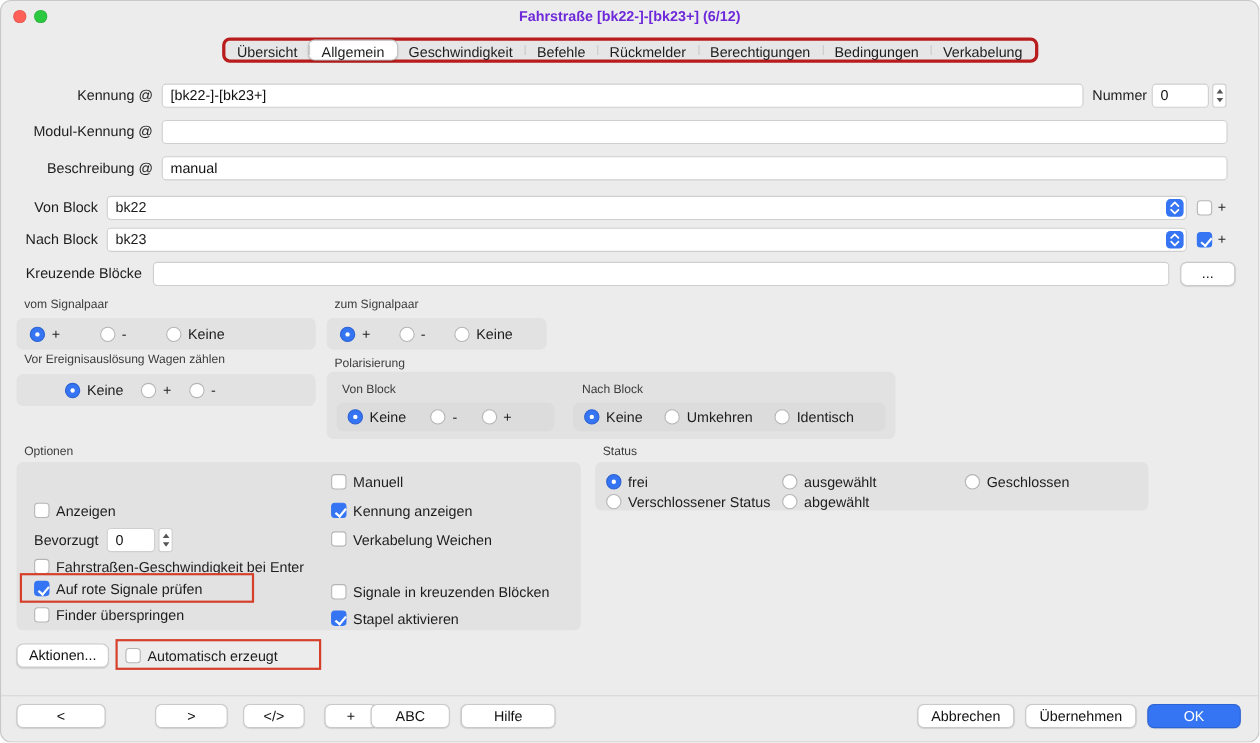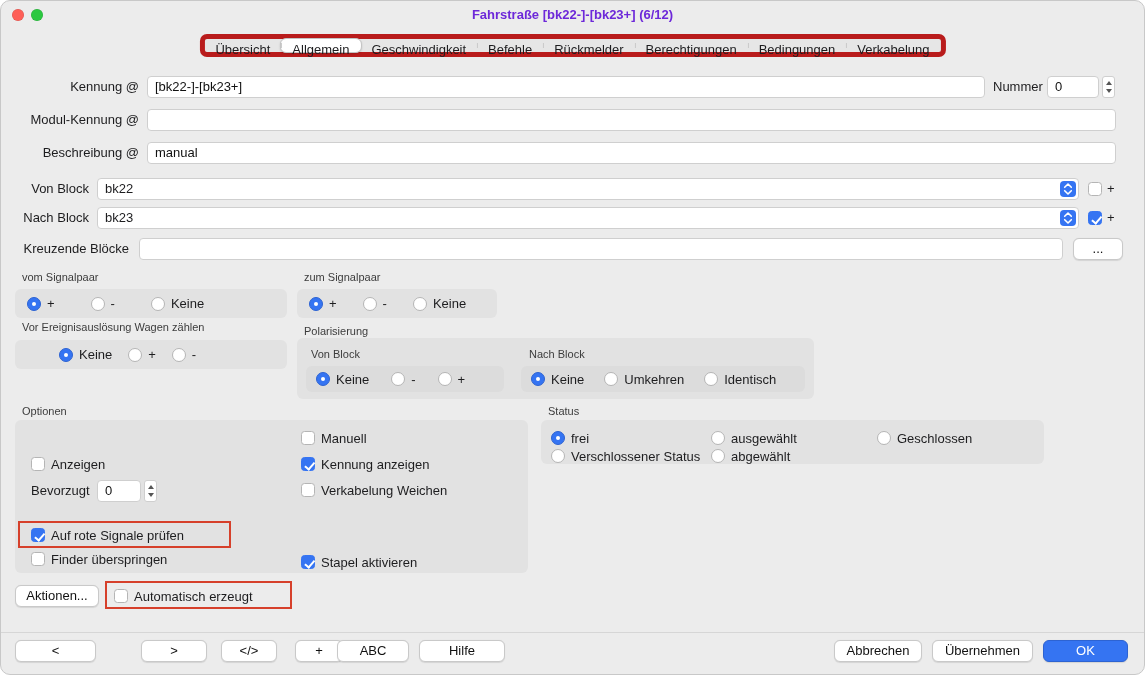--- a/index.html
+++ b/index.html
@@ -10,21 +10,21 @@
 
   
   .titlebar { position:absolute; top:0; left:0; right:0; height:28px; }
   .title { text-align:center; line-height:28px; font-weight:bold; font-size:13px; color:#6d28d9; }
   .tl { position:absolute; top:8px; width:12px; height:12px; border-radius:50%; }
   .tl.red { left:11px; background:#fe5f57; box-shadow:inset 0 0 0 .5px rgba(0,0,0,.15); }
   .tl.green { left:30px; background:#2bc840; box-shadow:inset 0 0 0 .5px rgba(0,0,0,.15); }
 
   
   .tabbar { position:absolute; top:33px; left:50%; transform:translateX(-50%);
-            display:flex; height:23px; background:#e6e6e6; border:5px solid #b91c1c; border-radius:7px; }
+            display:flex; height:23px; background:#e6e6e6; border:3px solid #b91c1c; border-radius:7px; }
   .tab { padding:0 11px; line-height:21px; font-size:13px; color:#1d1d1f; position:relative; white-space:nowrap; }
   .tab + .tab::before { content:""; position:absolute; left:0; top:4px; bottom:4px; width:1px; background:#c9c9c9; }
   .tab.selected { background:#fff; border:1px solid #c3c3c3; border-radius:6px; margin:-1px;
                   box-shadow:0 1px 2px rgba(0,0,0,.15); z-index:2; line-height:21px; }
   .tab.selected + .tab::before { display:none; }
 
   
   .label { position:absolute; height:22px; line-height:22px; font-size:13px; color:#1d1d1f; white-space:nowrap; }
   .label.right { text-align:right; }
   .field { position:absolute; height:22px; background:#fff; border:1px solid #cfcfcf; border-radius:4px;
@@ -222,40 +222,48 @@
   <div class="glabel" style="left:21px;top:404px">Optionen</div>
   <div class="gbox" style="left:14px;top:419px;width:513px;height:153px">
 
     <label class="opt abs" style="left:16px;top:35px">
         <span class="cb"></span>
         <span>Anzeigen</span>
       </label>
     <div class="label" style="left:16px;top:60px;width:62px">Bevorzugt</div>
     <div class="field" style="left:82px;top:60px;width:44px">0</div>
     <div class="stepper" style="left:129px;top:60px"></div>
+    <label class="opt abs" style="left:16px;top:86px">
+        <span class="cb"></span>
+        <span>Fahrstraßen-Geschwindigkeit bei Enter</span>
+      </label>
     <label class="opt abs" style="left:16px;top:106px">
         <span class="cb checked"></span>
         <span>Auf rote Signale prüfen</span>
       </label>
     <label class="opt abs" style="left:16px;top:130px">
         <span class="cb"></span>
         <span>Finder überspringen</span>
       </label>
 
     <label class="opt abs" style="left:286px;top:9px">
         <span class="cb"></span>
         <span>Manuell</span>
       </label>
     <label class="opt abs" style="left:286px;top:35px">
         <span class="cb checked"></span>
         <span>Kennung anzeigen</span>
       </label>
     <label class="opt abs" style="left:286px;top:61px">
         <span class="cb"></span>
         <span>Verkabelung Weichen</span>
+      </label>
+    <label class="opt abs" style="left:286px;top:109px">
+        <span class="cb"></span>
+        <span>Signale in kreuzenden Blöcken</span>
       </label>
     <label class="opt abs" style="left:286px;top:133px">
         <span class="cb checked"></span>
         <span>Stapel aktivieren</span>
       </label>
   </div>
 
   <div class="hl" style="left:17px;top:520px;width:213px;height:27px"></div>
 
   <div class="glabel" style="left:547px;top:404px">Status</div>

